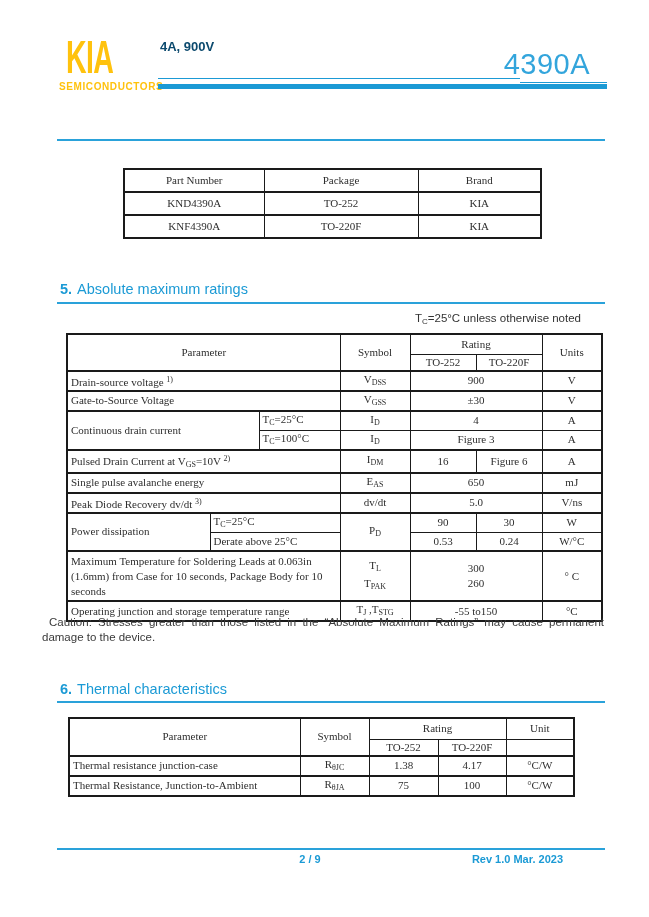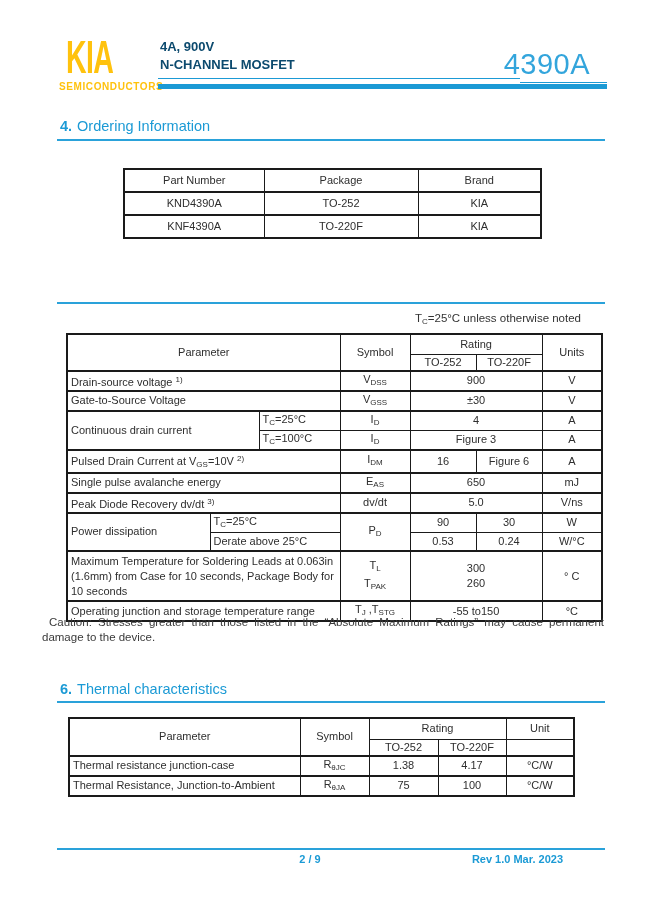--- a/index.html
+++ b/index.html
@@ -15,21 +15,21 @@
   .hline-b { position:absolute; left:520px; top:82px; width:87px; height:1px; background:#1b9ad5; }
   .hbar    { position:absolute; left:158px; top:84px; width:449px; height:5px; background:#1b9ad5; }
 
   
   .sec-head { position:absolute; left:60px; color:#1b9ad5; font-size:14.5px; }
   .sec-head .num { font-weight:700; margin-right:5px; }
   .sec-head .ttl { font-weight:400; }
   .sec-rule { position:absolute; left:57px; width:548px; height:1.5px; background:#2aa2da; }
 
   
-  table { border-collapse:collapse; table-layout:fixed; position:absolute; font-size:11px; color:#2e2e2e; }
+  table { border-collapse:collapse; table-layout:fixed; position:absolute; font-size:11px; color:#2e2e2e;font-family:Liberation Serif, serif; }
   table td { border:1px solid #1a1a1a; text-align:center; vertical-align:middle; padding:1px 3px; line-height:13px; }
   .tbl { border:2px solid #1a1a1a; }
   tr.g > td { border-top-width:2px; }
   td.pl { text-align:left; }
   sub { font-size:8px; vertical-align:-2px; }
   sup { font-size:8px; vertical-align:4px; }
 
   .order-tbl { left:123px; top:168px; width:417px; }
   .order-tbl td { height:23px; }
   .order-tbl tr.hd td { border-bottom-width:2px; }
@@ -57,30 +57,26 @@
 </style>
 </head>
 <body>
 
 <div class="page">
 
   <div class="logo-text">KIA</div>
   <div class="logo-sub">SEMICONDUCTORS</div>
   <div class="hdr-mid">
     <div>4A, 900V</div>
-    <div>N-CHANNEL MOSFET</div>
   </div>
   <div class="hdr-part">4390A</div>
   <div class="hline-a"></div>
   <div class="hline-b"></div>
   <div class="hbar"></div>
 
-  <div class="sec-head" style="top:118px;">
-    <span class="num">4.</span><span class="ttl">Ordering Information</span>
-  </div>
   <div class="sec-rule" style="top:139px;"></div>
 
   <table class="tbl order-tbl">
     <colgroup>
         <col style="width:140px">
         <col style="width:154px">
         <col style="width:123px">
       </colgroup>
     <tbody>
         <tr class="hd">
@@ -94,20 +90,23 @@
       <td>KIA</td>
     </tr>
     <tr>
       <td>KNF4390A</td>
       <td>TO-220F</td>
       <td>KIA</td>
     </tr>
   </tbody>
     </table>
 
+  <div class="sec-head" style="top:281px;">
+    <span class="num">5.</span><span class="ttl">Absolute maximum ratings</span>
+  </div>
   <div class="sec-rule" style="top:302px;"></div>
 
   <div class="note">T<sub>C</sub>=25°C unless otherwise noted</div>
 
   <table class="tbl abs-tbl">
     <colgroup>
       <col style="width:143px">
         <col style="width:49px">
         <col style="width:81px">
       <col style="width:70px">

